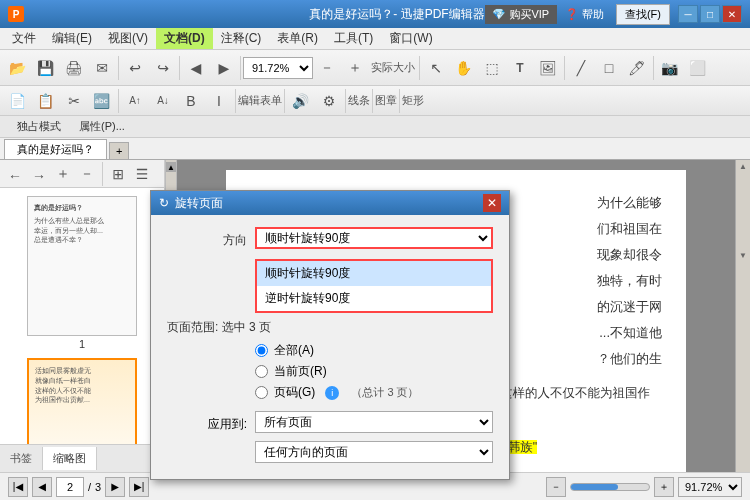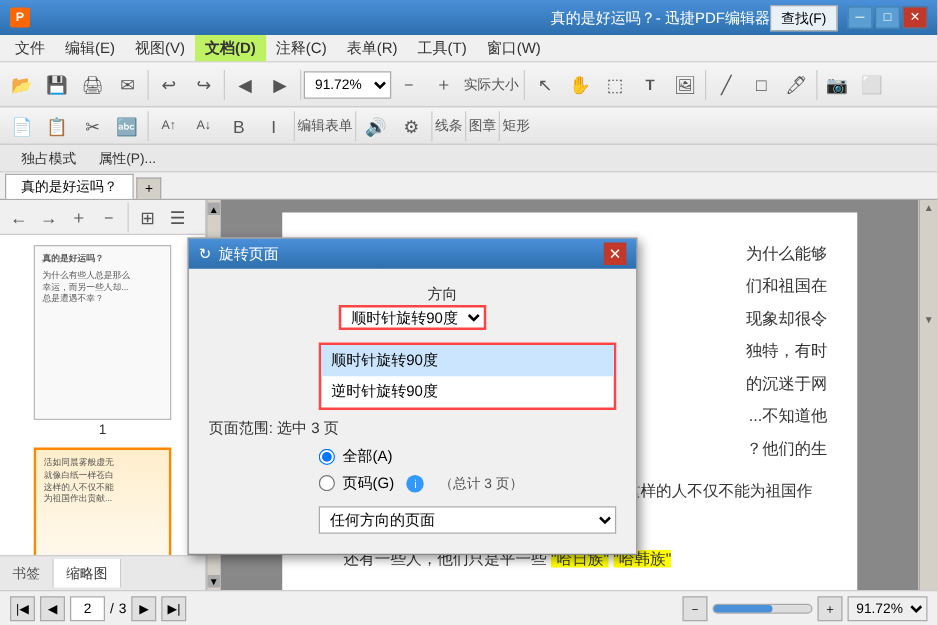--- a/index.html
+++ b/index.html
@@ -185,41 +185,45 @@
       display: flex;
       align-items: center;
       padding: 0 8px;
       color: white;
       font-size: 12px;
     }
     .dialog-titlebar-icon { font-size: 12px; margin-right: 6px; }
     .dialog-titlebar-text { flex: 1; }
     .dialog-close { width: 18px; height: 18px; background: #c0392b; border: none; color: white; cursor: pointer; display: flex; align-items: center; justify-content: center; font-size: 12px; }
     .dialog-body { padding: 12px 16px; }
-    .dialog-row { display: flex; align-items: center; margin-bottom: 10px; flex-direction: column; }
+    .dialog-row { display: flex; align-items: flex-end; margin-bottom: 10px; }
     .dialog-label { width: 80px; font-size: 12px; color: #333; text-align: right; margin-right: 8px; }
     .dialog-select { flex: 1; height: 22px; border: 2px solid #ff4444; font-size: 12px; padding: 0 4px; background: white; }
     .dropdown-item { padding: 4px 8px; font-size: 12px; cursor: pointer; }
     .dropdown-item.highlighted { background: #cce5ff; }
     .radio-group { display: flex; flex-direction: column; gap: 4px; margin-left: 88px; }
     .radio-item { display: flex; align-items: center; gap: 6px; font-size: 12px; cursor: pointer; }
     .radio-item input { cursor: pointer; }
     .apply-select { flex: 1; height: 22px; border: 1px solid #aaa; font-size: 12px; padding: 0 4px; background: white; margin-bottom: 4px; }
 
     .info-icon { display: inline-flex; width: 14px; height: 14px; background: #3399ff; border-radius: 50%; color: white; font-size: 9px; align-items: center; justify-content: center; margin-left: 4px; }
     .page-count { font-size: 11px; color: #555; margin-left: 6px; }
 
     .right-scrollbar { width: 15px; background: #d4d0c8; border-left: 1px solid #aaa; }
   </style>
 </head>
 <body>
 
 <div class="title-bar">
   <div class="title-bar-icon">P</div>
   <span class="title-bar-text">真的是好运吗？- 迅捷PDF编辑器</span>
+  <div style="display:flex;align-items:center;gap:8px;margin-right:12px;">
+    <div style="background:#5a5a5a;padding:2px 8px;font-size:11px;color:white;cursor:pointer;">💎 购买VIP</div>
+    <div style="font-size:11px;color:white;cursor:pointer;">❓ 帮助</div>
+  </div>
   <div style="display:flex;gap:4px;margin-right:8px;">
     <button style="background:#e8f0f8;border:1px solid #aaa;padding:2px 8px;font-size:11px;cursor:pointer;">查找(F)</button>
   </div>
   <div class="title-bar-controls">
     <button class="title-btn">─</button>
     <button class="title-btn">□</button>
     <button class="title-btn close">✕</button>
   </div>
 </div>
 
@@ -409,27 +413,37 @@
 
         <div style="font-size:12px;color:#333;margin-bottom:6px;">页面范围: 选中 3 页</div>
 
         <div class="radio-group">
           <label class="radio-item">
             <input type="radio" name="pagerange" checked="" style="">
             <span>全部(A)</span>
           </label>
           <label class="radio-item">
             <input type="radio" name="pagerange" style="">
+            <span>当前页(R)</span>
+          </label>
+          <label class="radio-item">
+            <input type="radio" name="pagerange" style="">
             <span>页码(G)</span>
             <span class="info-icon">i</span>
             <span class="page-count">（总计 3 页）</span>
           </label>
         </div>
 
         <div style="margin-top:10px;">
+          <div style="display:flex;align-items:center;margin-bottom:4px;">
+            <span style="width:80px;text-align:right;margin-right:8px;font-size:12px;">应用到:</span>
+            <select class="apply-select">
+              <option>所有页面</option>
+            </select>
+          </div>
           <div style="display:flex;align-items:center;">
             <span style="width:80px;margin-right:8px;"></span>
             <select class="apply-select">
               <option>任何方向的页面</option>
             </select>
           </div>
         </div>
 
       </div>
     </div>

